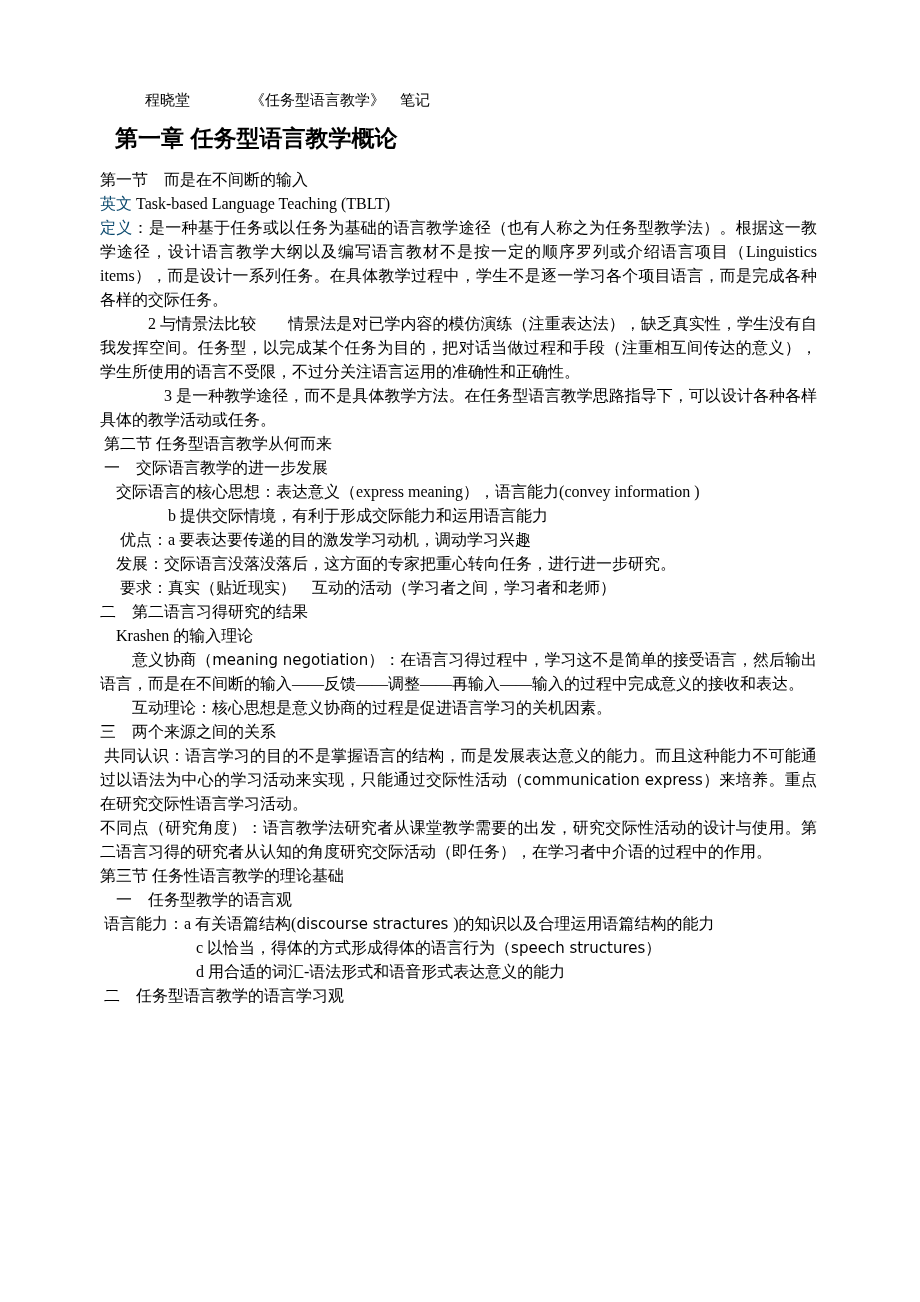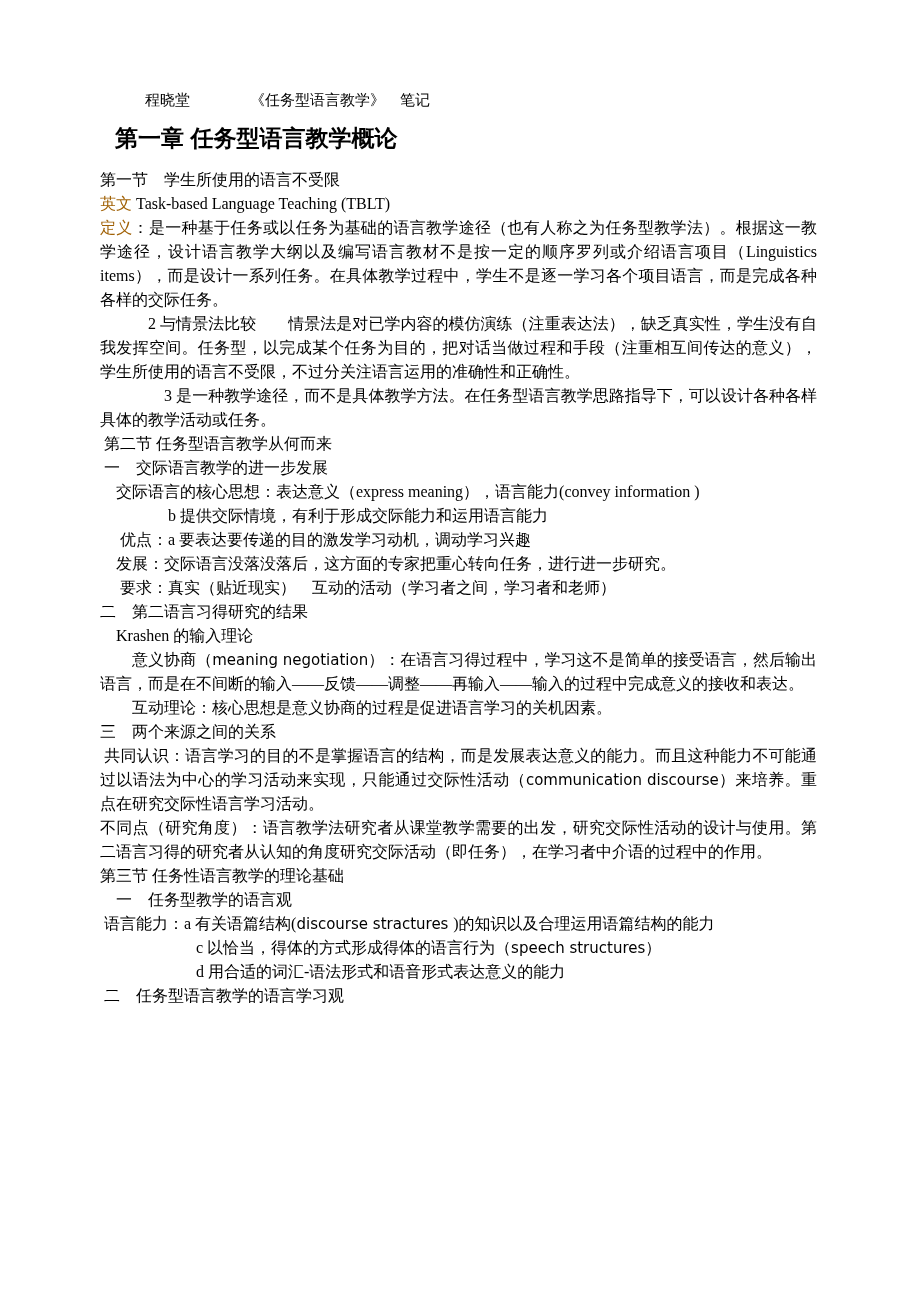--- a/index.html
+++ b/index.html
@@ -35,51 +35,51 @@
     white-space: pre-wrap;
   }
   .doc-body { }
   .para {
     margin: 0;
     line-height: 24px;
     text-align: justify;
     white-space: pre-wrap;
     word-break: break-word;
   }
-  .red { color: #a16207; font-family: Liberation Serif, serif; }
+  .red { color: #0c4a6e; font-family: Liberation Serif, serif; }
   .sans {
     font-family: "DejaVu Sans", "Liberation Sans", sans-serif;
     font-size: 15px;
   }
 </style>
 </head>
 <body>
 
 <div class="page">
   <p class="header-line">　　　程晓堂　　　　《任务型语言教学》　笔记</p>
   <h1 class="chapter-title">第一章 任务型语言教学概论</h1>
   <div class="doc-body">
-      <p class="para"><span class="">第一节　学生所使用的语言不受限</span></p>
+      <p class="para"><span class="">第一节　而是在不间断的输入</span></p>
       <p class="para"><span class="red ">英文</span><span class=""> Task-based Language Teaching (TBLT)</span></p>
       <p class="para"><span class="red ">定义</span><span class="">：是一种基于任务或以任务为基础的语言教学途径（也有人称之为任务型教学法）。根据这一教学途径，设计语言教学大纲以及编写语言教材不是按一定的顺序罗列或介绍语言项目（Linguistics items），而是设计一系列任务。在具体教学过程中，学生不是逐一学习各个项目语言，而是完成各种各样的交际任务。</span></p>
       <p class="para"><span class="">　　　2 与情景法比较　　情景法是对已学内容的模仿演练（注重表达法），缺乏真实性，学生没有自我发挥空间。任务型，以完成某个任务为目的，把对话当做过程和手段（注重相互间传达的意义），学生所使用的语言不受限，不过分关注语言运用的准确性和正确性。</span></p>
       <p class="para"><span class="">　　　　3 是一种教学途径，而不是具体教学方法。在任务型语言教学思路指导下，可以设计各种各样具体的教学活动或任务。</span></p>
       <p class="para"><span class=""> 第二节 任务型语言教学从何而来</span></p>
       <p class="para"><span class=""> 一　交际语言教学的进一步发展</span></p>
       <p class="para"><span class="">　交际语言的核心思想：表达意义（express meaning），语言能力(convey information )</span></p>
       <p class="para"><span class="">　　　　 b 提供交际情境，有利于形成交际能力和运用语言能力</span></p>
       <p class="para"><span class="">　 优点：a 要表达要传递的目的激发学习动机，调动学习兴趣</span></p>
       <p class="para"><span class="">　发展：交际语言没落没落后，这方面的专家把重心转向任务，进行进一步研究。</span></p>
       <p class="para"><span class="">　 要求：真实（贴近现实）　互动的活动（学习者之间，学习者和老师）</span></p>
       <p class="para"><span class="">二　第二语言习得研究的结果</span></p>
       <p class="para"><span class="">　Krashen 的输入理论</span></p>
       <p class="para"><span class="">　　意义协商（</span><span class="sans">meaning negotiation</span><span class="">）：在语言习得过程中，学习这不是简单的接受语言，然后输出语言，而是在不间断的输入——反馈——调整——再输入——输入的过程中完成意义的接收和表达。</span></p>
       <p class="para"><span class="">　　互动理论：核心思想是意义协商的过程是促进语言学习的关机因素。</span></p>
       <p class="para"><span class="">三　两个来源之间的关系</span></p>
-      <p class="para"><span class=""> 共同认识：语言学习的目的不是掌握语言的结构，而是发展表达意义的能力。而且这种能力不可能通过以语法为中心的学习活动来实现，只能通过交际性活动（</span><span class="sans">communication discourse</span><span class="">）来培养。重点在研究交际性语言学习活动。</span></p>
+      <p class="para"><span class=""> 共同认识：语言学习的目的不是掌握语言的结构，而是发展表达意义的能力。而且这种能力不可能通过以语法为中心的学习活动来实现，只能通过交际性活动（</span><span class="sans">communication express</span><span class="">）来培养。重点在研究交际性语言学习活动。</span></p>
       <p class="para"><span class="">不同点（研究角度）：语言教学法研究者从课堂教学需要的出发，研究交际性活动的设计与使用。第二语言习得的研究者从认知的角度研究交际活动（即任务），在学习者中介语的过程中的作用。</span></p>
       <p class="para"><span class="">第三节 任务性语言教学的理论基础</span></p>
       <p class="para"><span class="">　一　任务型教学的语言观</span></p>
       <p class="para"><span class=""> 语言能力：a 有关语篇结构(</span><span class="sans">discourse stractures </span><span class="">)的知识以及合理运用语篇结构的能力</span></p>
       <p class="para"><span class="">　　　　　　c 以恰当，得体的方式形成得体的语言行为（</span><span class="sans">speech structures</span><span class="">）</span></p>
       <p class="para"><span class="">　　　　　　d 用合适的词汇-语法形式和语音形式表达意义的能力</span></p>
       <p class="para"><span class=""> 二　任务型语言教学的语言学习观</span></p>
     </div>
 </div>
 

